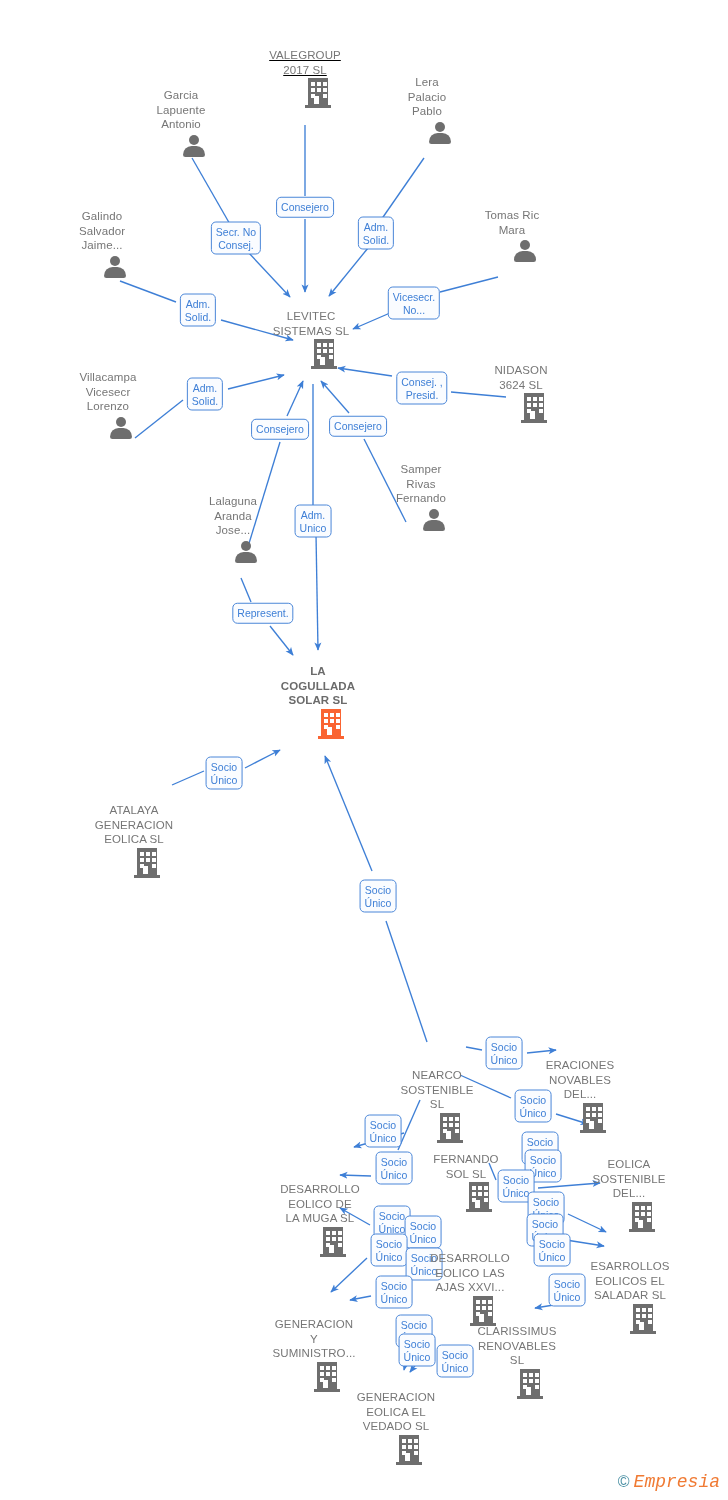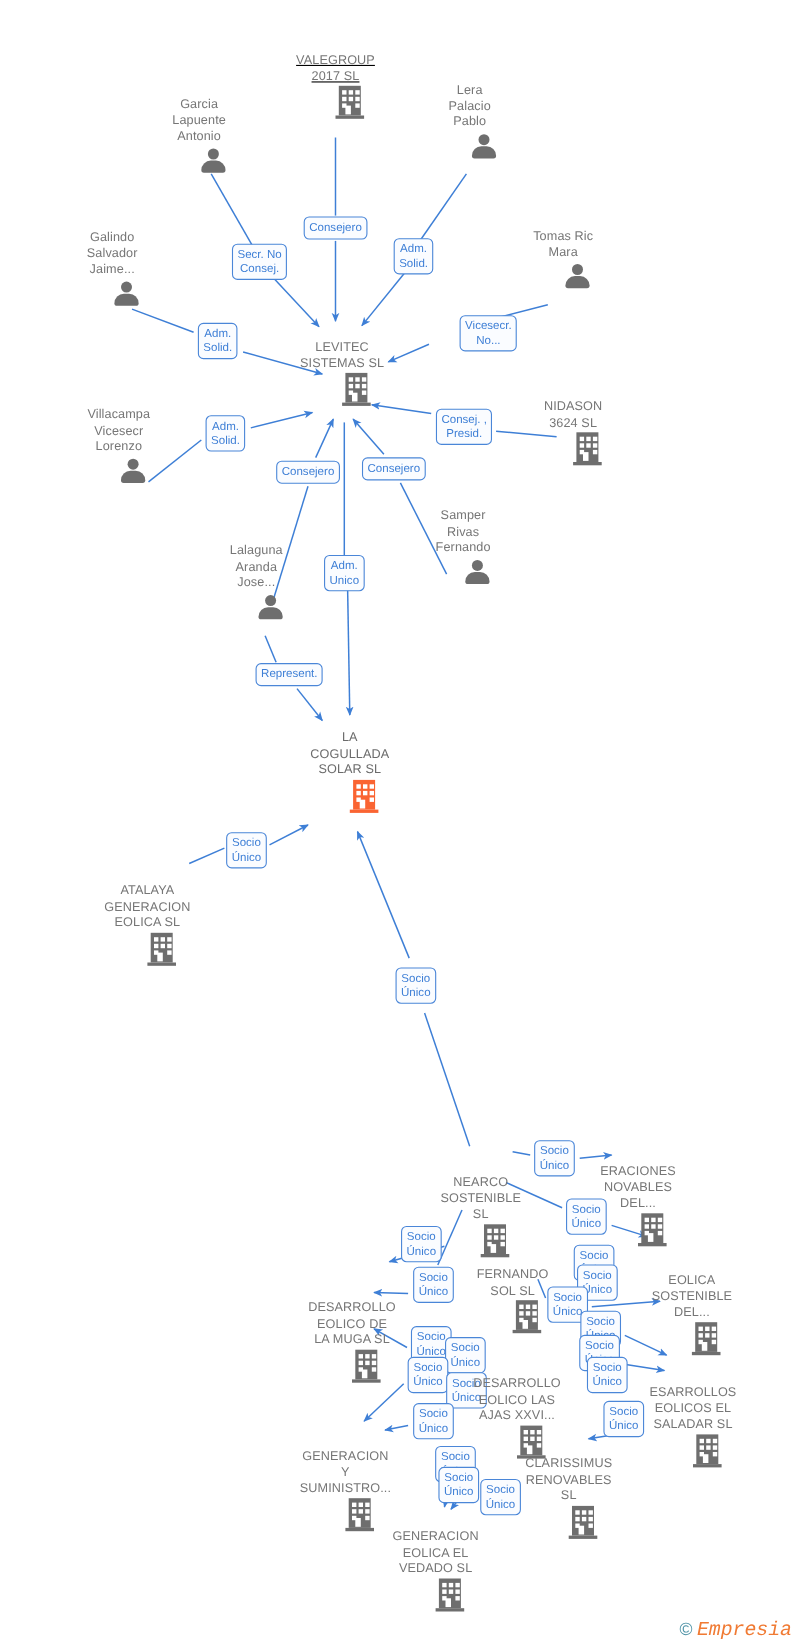--- a/index.html
+++ b/index.html
@@ -6,21 +6,21 @@
   body{font-family:"Liberation Sans",sans-serif;}
   #canvas{position:relative;width:728px;height:1500px;overflow:hidden;background:#fff;}
   #edges{position:absolute;left:0;top:0;width:728px;height:1500px;pointer-events:none;}
 
   
   .node{position:absolute;transform:translate(-50%,0);text-align:center;width:120px;}
   .node .nlabel{
     font-size:11.5px;line-height:14.5px;color:#767676;letter-spacing:.1px;
     white-space:pre-line;font-family:"Liberation Sans",sans-serif;
   }
-  .node.focus .nlabel{color:#6b6b6b;font-weight:normal;}
+  .node.focus .nlabel{color:#6b6b6b;font-weight:bold;}
   .node .glyph{display:block;margin:1px auto 0 auto;}
 
   
   .bld{position:relative;width:26px;height:30px;margin:0 auto;}
   .bld i{position:absolute;display:block;background:currentColor;}
   .bld .body{left:3px;top:0;width:20px;height:27px;}
   .bld .base{left:0;top:27px;width:26px;height:3px;}
   .bld .w{background:#fff;width:4px;height:4px;}
   .bld .door{background:#fff;width:5px;height:8px;left:9px;top:18px;}
 
@@ -106,21 +106,21 @@
   </svg>
 
   <div id="chip-layer">
       <div class="chip" style="left: 305px; top: 207px;">Consejero</div>
       <div class="chip" style="left: 236px; top: 238px;">Secr.  No
 Consej.</div>
       <div class="chip" style="left: 376px; top: 233px;">Adm.
 Solid.</div>
       <div class="chip" style="left: 198px; top: 310px;">Adm.
 Solid.</div>
-      <div class="chip" style="left: 414px; top: 303px; margin-left: 30px;">Vicesecr.
+      <div class="chip" style="left: 414px; top: 303px;">Vicesecr.
 No...</div>
       <div class="chip" style="left: 205px; top: 394px;">Adm.
 Solid.</div>
       <div class="chip" style="left: 422px; top: 388px;">Consej. ,
 Presid.</div>
       <div class="chip" style="left: 280px; top: 429px;">Consejero</div>
       <div class="chip" style="left: 358px; top: 426px;">Consejero</div>
       <div class="chip" style="left: 313px; top: 521px;">Adm.
 Unico</div>
       <div class="chip" style="left: 263px; top: 613px;">Represent.</div>

